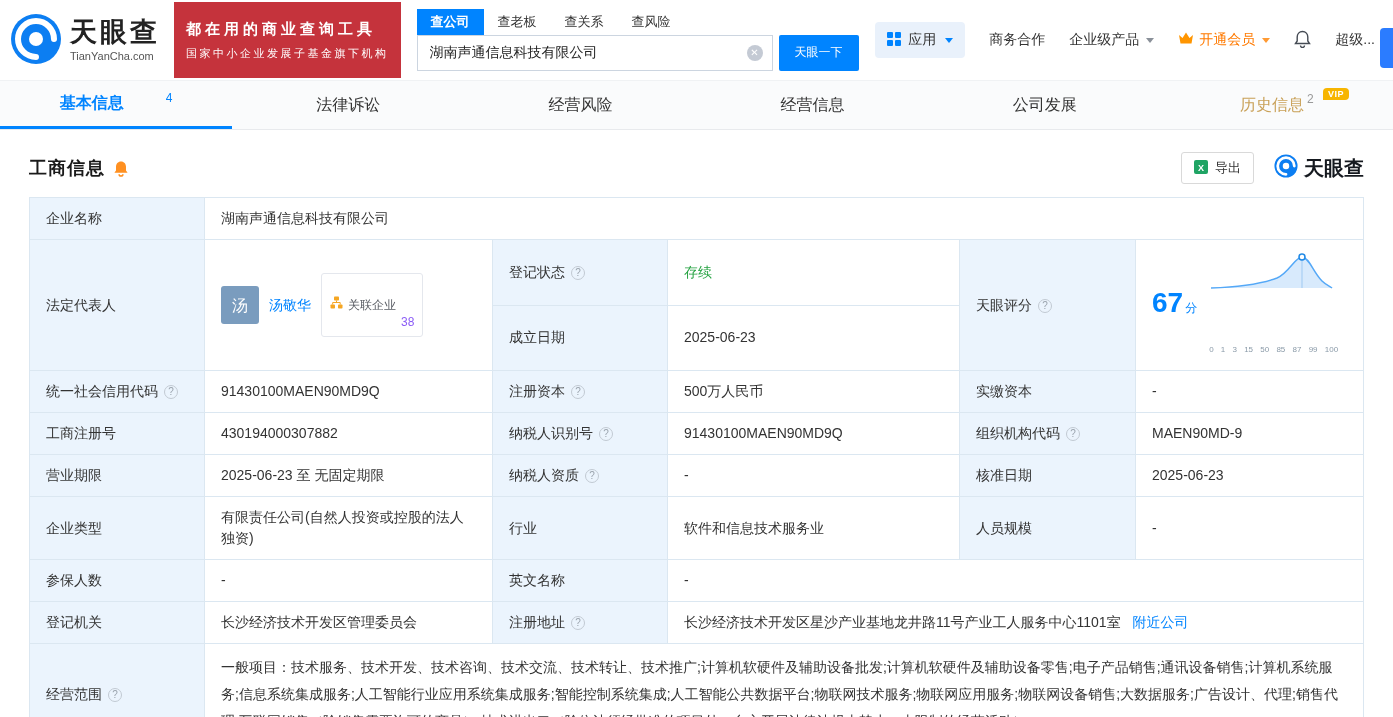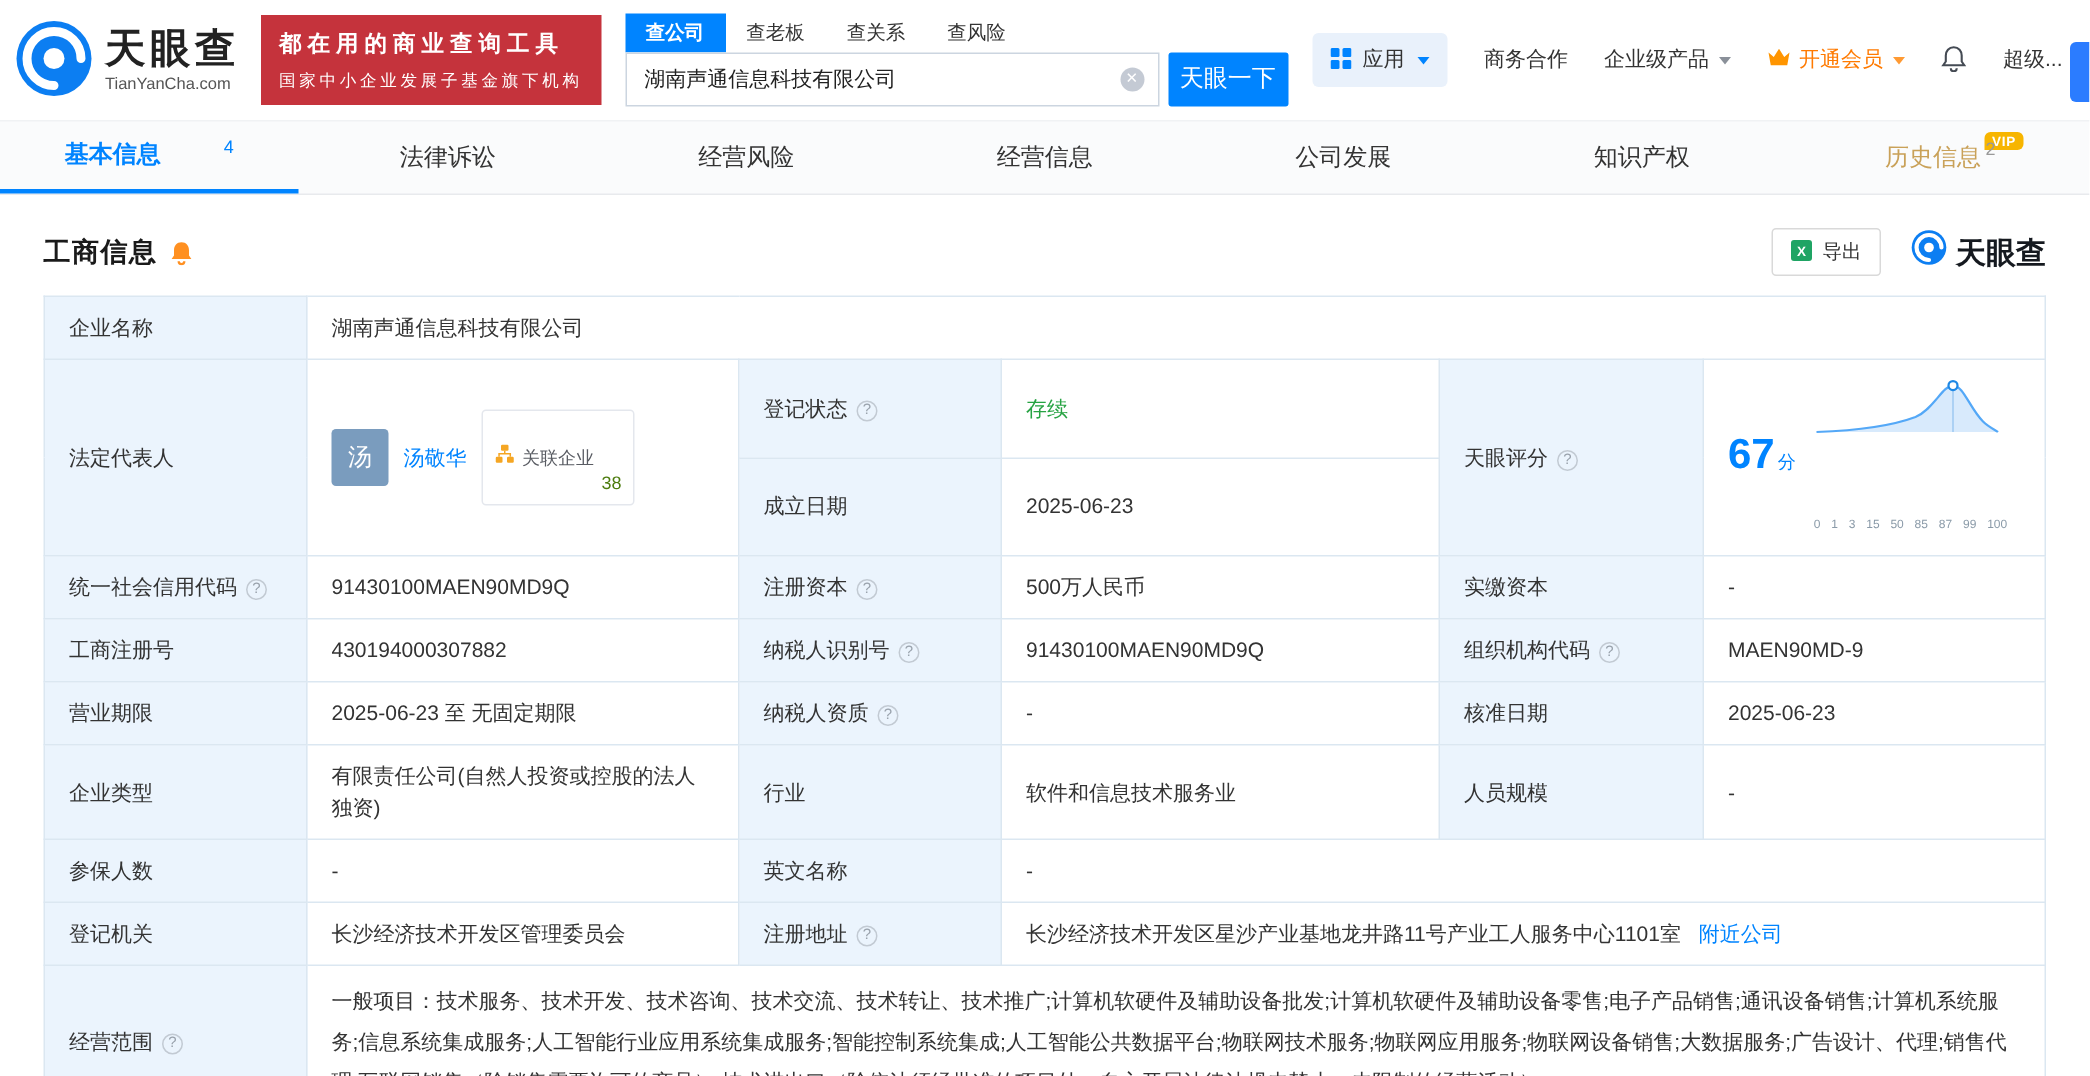--- a/index.html
+++ b/index.html
@@ -25,21 +25,21 @@
   .logo-text { display:flex; flex-direction:column; line-height:1.1; }
   .logo-name { font-size:27px; font-weight:700; color:#222; letter-spacing:3px; }
   .logo-domain { font-size:11px; color:#555; margin-top:2px; }
 
   .banner {
     margin-left:14px;
     background:#c5333c;
     color:#fff;
     padding:10px 12px;
     display:flex; flex-direction:column; gap:7px;
-    height:60px; justify-content:center;
+    height:76px; justify-content:center;
   }
   .banner-l1 { font-size:15px; font-weight:700; letter-spacing:4px; }
   .banner-l2 { font-size:11px; letter-spacing:2.5px; }
 
   .searchwrap { margin-left:16px; width:446px; }
   .stabs { display:flex; height:25px; align-items:flex-end; }
   .stab { padding:4px 14px; font-size:13px; color:#333; cursor:pointer; }
   .stab.active { background:#0084ff; color:#fff; font-weight:700; }
   .srow { display:flex; position:relative; }
   .sinput {
@@ -52,21 +52,21 @@
   .sclear {
     position:absolute; left:330px; top:10px;
     width:16px; height:16px; border-radius:50%;
     background:#c4cad4; color:#fff;
     font-size:10px; line-height:16px; text-align:center;
     cursor:pointer;
   }
   .sbtn {
     width:80px; height:36px; margin-left:6px;
     background:#0084ff; color:#fff;
-    border:none; font-size:16px; border-radius:2px; cursor:pointer;
+    border:none; font-size:12px; border-radius:2px; cursor:pointer;
     font-family:"Liberation Sans","DejaVu Sans",sans-serif;
   }
 
   .hnav { margin-left:auto; display:flex; align-items:center; gap:24px; white-space:nowrap; }
   .apps {
     background:#e9f1fb; border-radius:4px;
     padding:9px 12px; display:flex; align-items:center; gap:7px;
     color:#333; cursor:pointer;
   }
   .hitem { color:#333; cursor:pointer; display:flex; align-items:center; gap:5px; }
@@ -149,21 +149,21 @@
     background:#7a9cbe; color:#fff; border-radius:3px;
     display:flex; align-items:center; justify-content:center;
     font-size:16px; cursor:pointer;
   }
   .rel-tag {
     display:inline-flex; align-items:center; gap:5px;
     border:1px solid #e4e7ed; border-radius:3px;
     padding:3px 8px; font-size:12px; color:#595c63;
     background:#fff; cursor:pointer;
   }
-  .rel-count { color:#4d7c0f;margin-top:35px; }
+  .rel-count { color:#8b5cf6;margin-top:35px; }
 
   .score-wrap { display:flex; align-items:center; gap:12px; }
   .score-num { font-size:28px; font-weight:700; color:#0084ff; }
   .score-unit { font-size:12px; color:#0084ff; margin-left:2px; }
   .chart-col { display:flex; flex-direction:column;gap:48px; }
   .ticks { font-size:8px; color:#8a9aa8; word-spacing:5px; margin-top:1px; white-space:nowrap; }
 </style>
 </head>
 <body>
 
@@ -251,23 +251,20 @@
     <span>法律诉讼</span>
   </div>
   <div class="tab">
     <span>经营风险</span>
   </div>
   <div class="tab">
     <span>经营信息</span>
   </div>
   <div class="tab">
     <span>公司发展</span>
-  </div>
-  <div class="tab">
-    <span>知识产权</span>
   </div>
   <div class="tab history">
     <span class="vip-badge">VIP</span>
     <span>历史信息</span>
     <span class="cnt">2</span>
   </div>
 </div>
 
 <div class="content">
 

